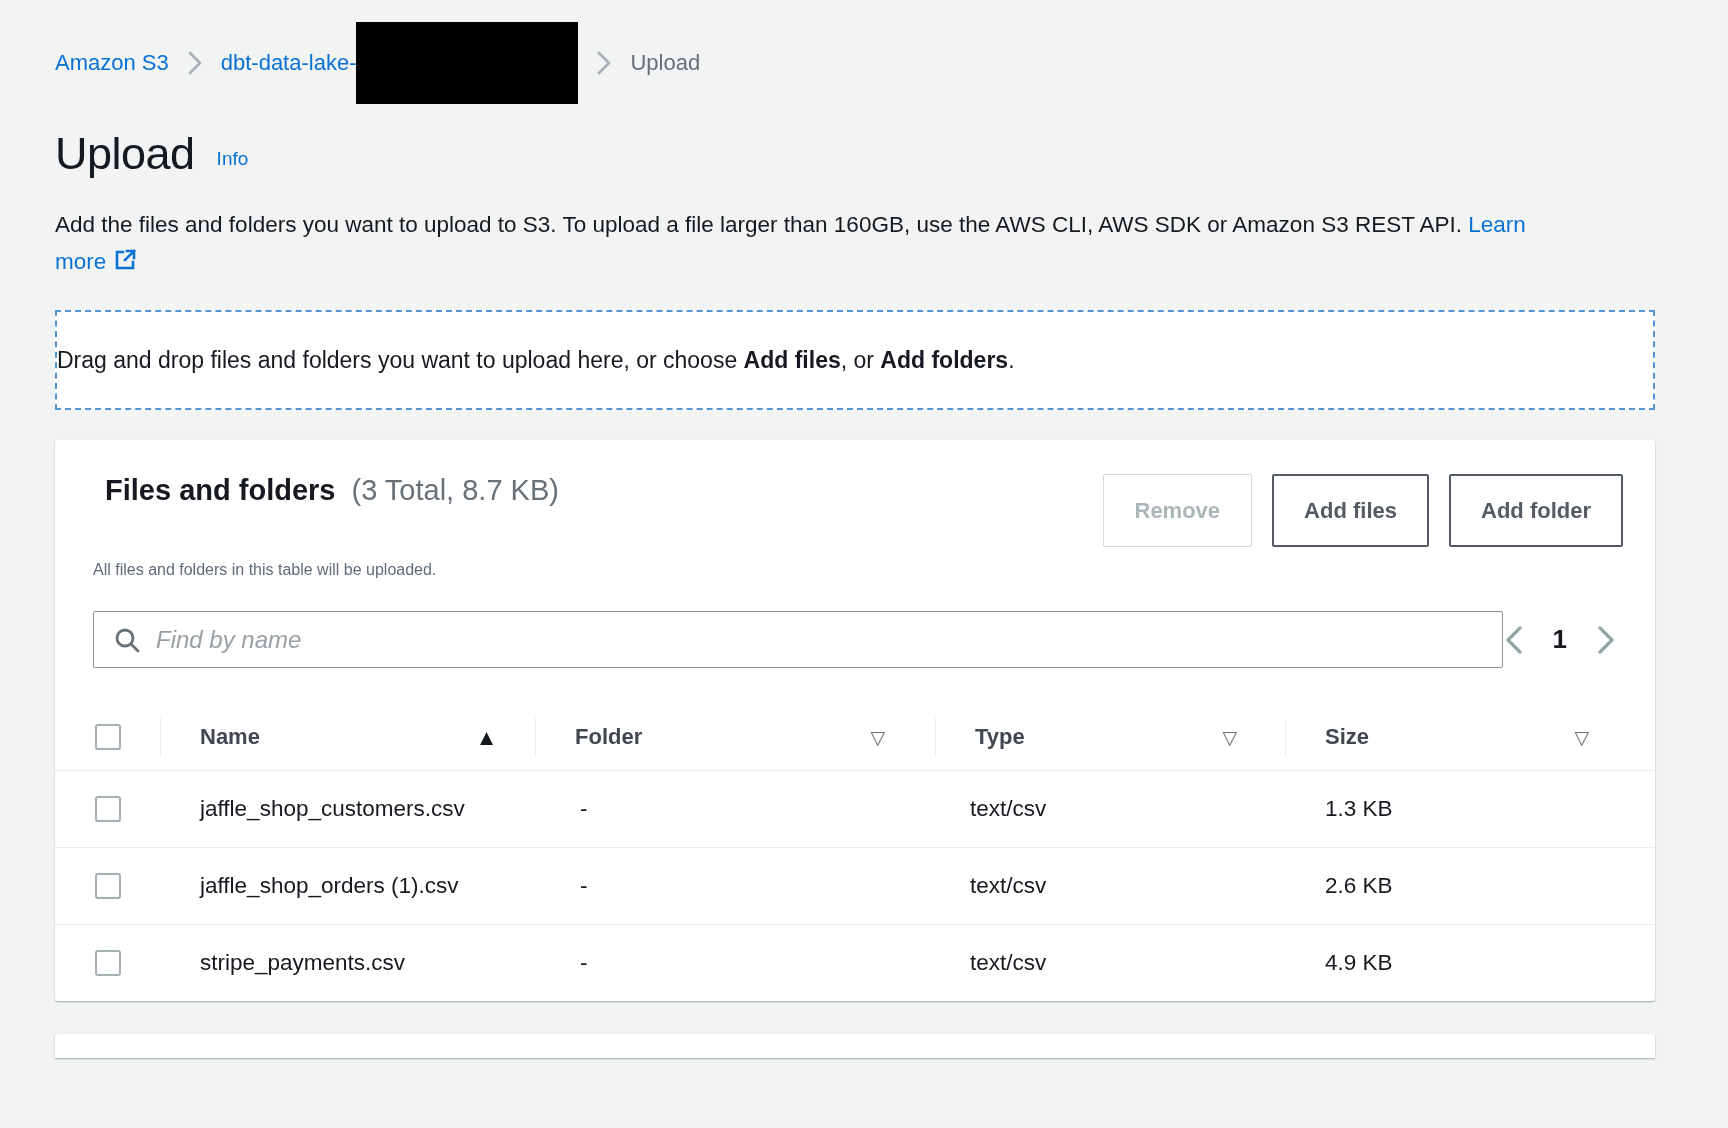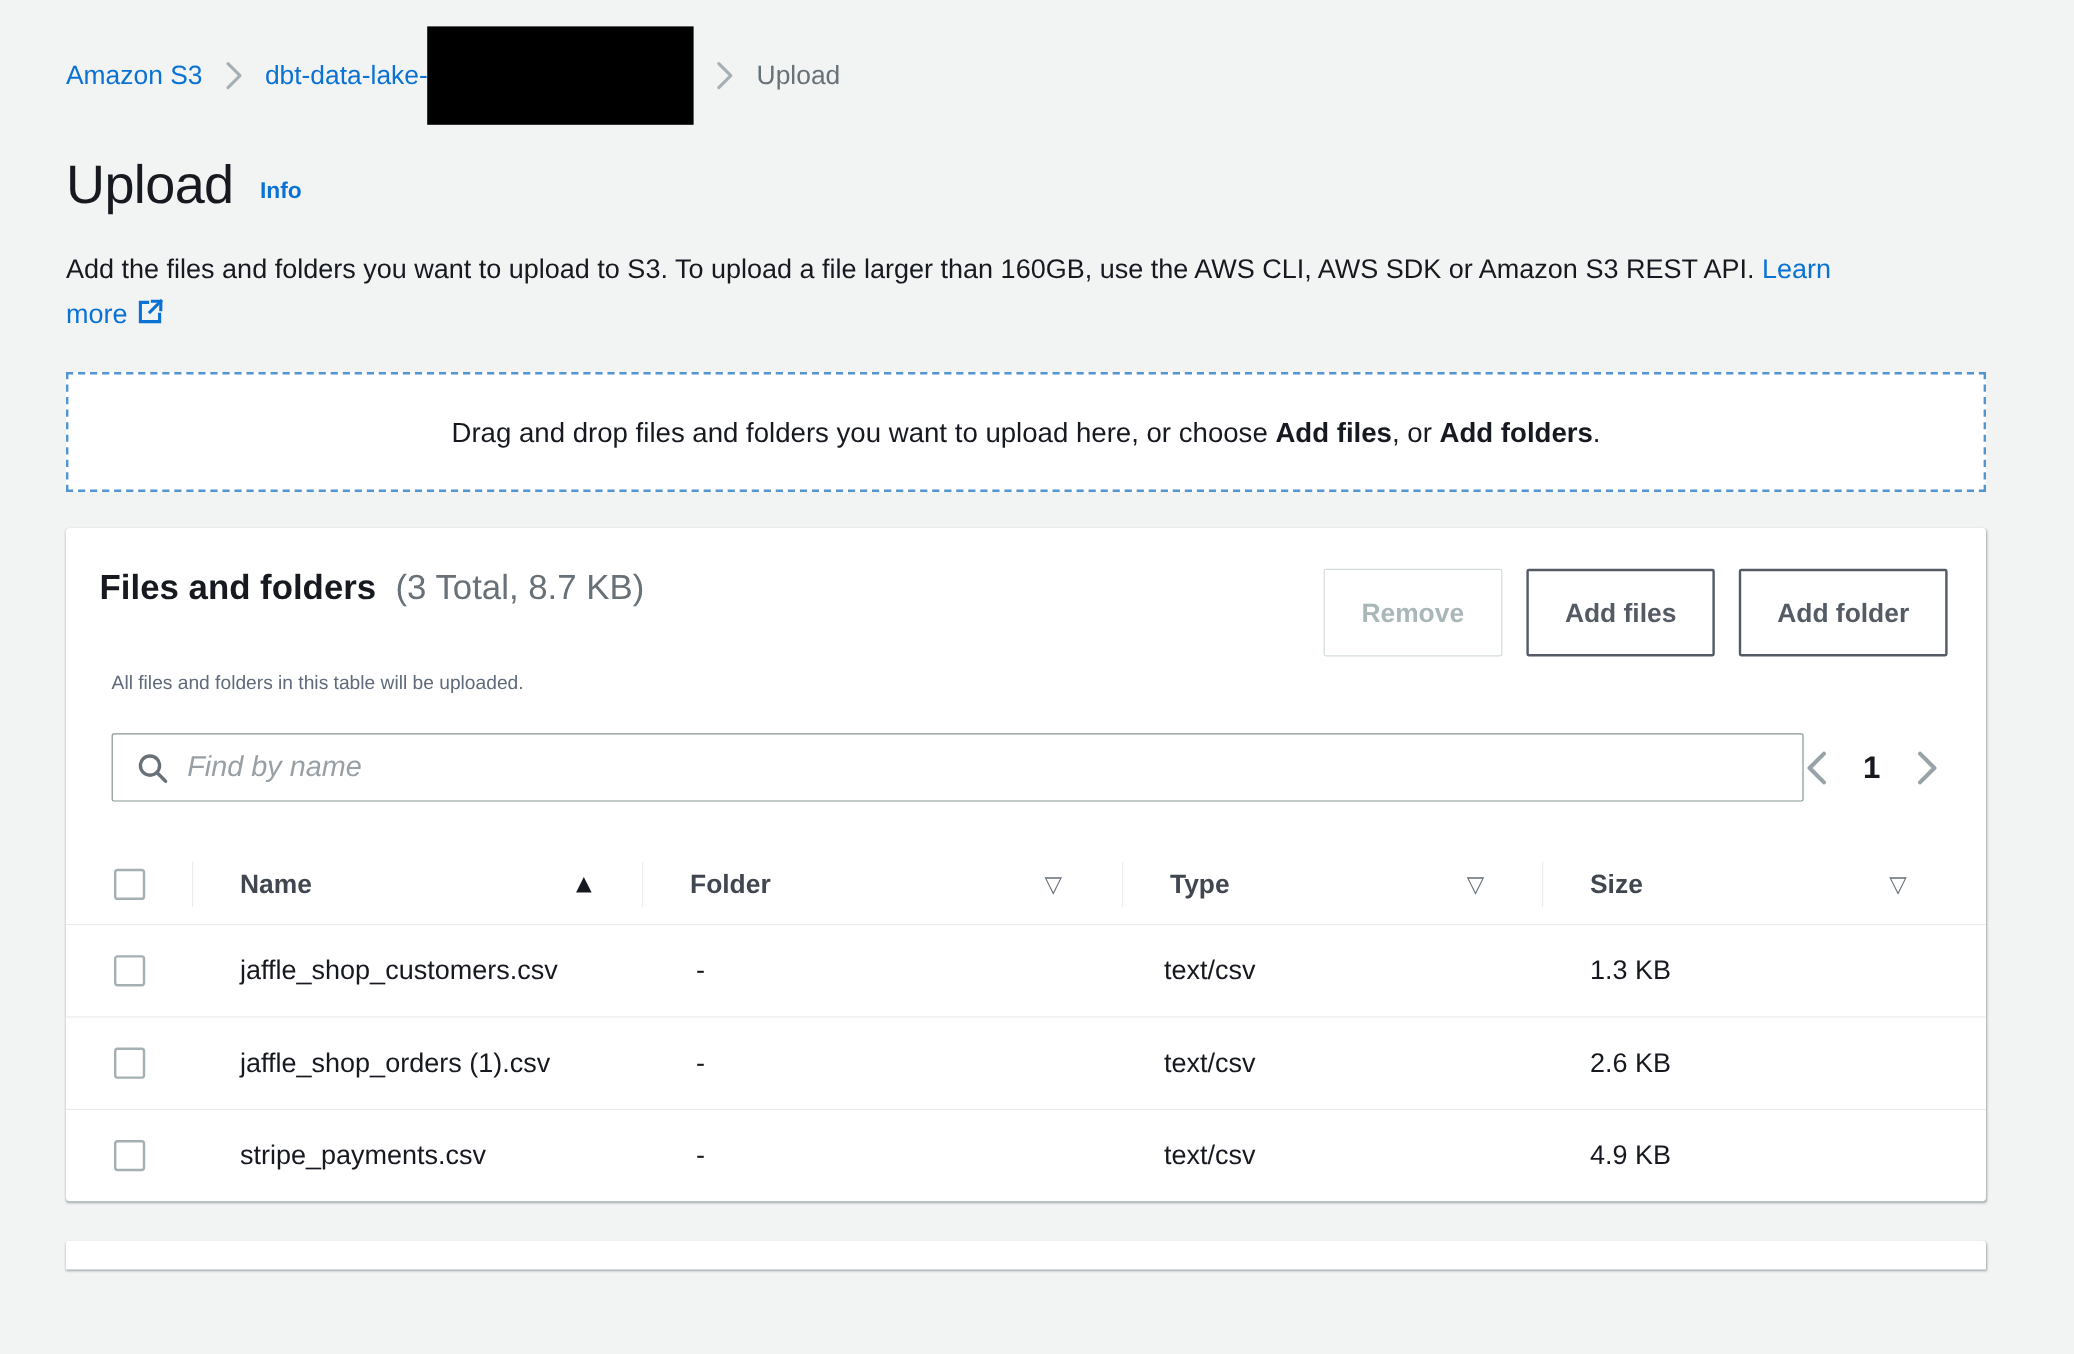--- a/index.html
+++ b/index.html
@@ -12,37 +12,37 @@
   .breadcrumb { display:flex; align-items:center; margin-top:22px; height:82px; font-size:22px; }
   .breadcrumb a { color:#0972d3; text-decoration:none; cursor:pointer; }
   .crumb-sep { margin:0 18px; display:flex; align-items:center; }
   .redaction { display:inline-block; width:222px; height:82px; background:#000; vertical-align:middle; }
   .crumb-current { color:#687078; }
   .bucket-crumb { display:flex; align-items:center; }
 
   
   .title-row { margin-top:24px; display:flex; align-items:baseline; }
   h1 { font-size:45px; font-weight:500; letter-spacing:-0.5px; color:#16191f; }
-  .info-link { font-size:19px; font-weight:700; color:#0972d3; text-decoration:none; margin-left:22px; position:relative; top:-4px; cursor:pointer; }
+  .info-link { font-size:19px; font-weight:400; color:#0972d3; text-decoration:none; margin-left:22px; position:relative; top:-4px; cursor:pointer; }
 
   
   .desc { margin-top:26px; font-size:22.5px; line-height:37px; width:1495px; color:#16191f; }
   .desc a { color:#0972d3; text-decoration:none; cursor:pointer; }
   .ext-icon { display:inline-block; margin-left:8px; position:relative; top:2px; }
 
   
   .dropzone { margin-top:30px; width:1600px; height:100px; background:#fff;
-    border:2px dashed #5295d1; display:flex; align-items:center; justify-content:center;
+    border:2px dashed #5295d1; display:flex; align-items:center; justify-content:flex-start;
     font-size:23px; color:#16191f; }
   .dropzone b { font-weight:700; }
 
   
   .panel { margin-top:30px; width:1600px; background:#fff; border-radius:3px;
     box-shadow:0 1px 2px 0 rgba(0,28,36,0.35); padding-top:34px; }
-  .panel-head { display:flex; justify-content:space-between; align-items:flex-start; padding:0 32px 0 28px; }
+  .panel-head { display:flex; justify-content:space-between; align-items:flex-start; padding:0 32px 0 50px; }
   .panel-title { font-size:29px; }
   .panel-title .t { font-weight:700; color:#16191f; }
   .panel-title .c { font-weight:400; color:#687078; margin-left:8px; }
   .panel-sub { margin-top:14px; padding-left:38px; font-size:16px; color:#5f6b7a; }
   .btn-row { display:flex; gap:20px; }
   .btn { height:73px; padding:0 30px; font-family:"Liberation Sans",sans-serif; font-size:22px; font-weight:700;
     background:#fff; border:2px solid #545b64; border-radius:2px; color:#545b64; cursor:pointer; }
   .btn:disabled { border:1px solid #d5dbdb; color:#aab7b8; cursor:default; padding:0 31px; }
 
   

